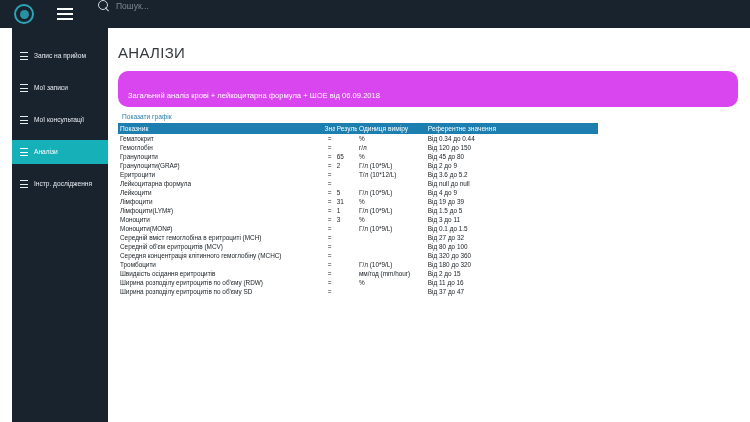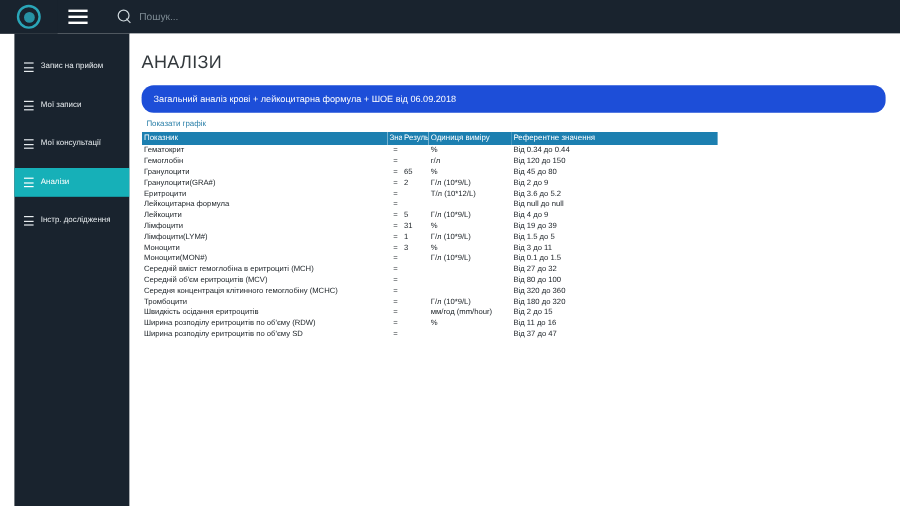--- a/index.html
+++ b/index.html
@@ -14,21 +14,21 @@
     position: relative;
     width: 750px; height: 422px;
     display: flex;
     flex-direction: column;
   }
   
   .topbar {
     height: 28px;
     background: #19232e;
     display: flex;
-    align-items: center;
+    align-items: flex-start;
     flex: 0 0 28px;
     color: #ffffff;
   }
   .logo {
     width: 48px; height: 28px;
     display: flex; align-items: center; justify-content: center;
     background: #19232e;
   }
   .logo-circle {
     width: 20px; height: 20px;
@@ -146,24 +146,24 @@
     overflow: hidden;
     position: relative;
   }
   .page-title {
     font-size: 15px;
     color: #33393d;
     padding: 16px 0 10px 10px;
     letter-spacing: .3px;
   }
   .banner {
-    background: #1d4ed8;
+    background: #d946ef;
     color: #ffffff;
     font-size: 7.6px;
-    padding: 7px 0 7px 10px;
+    padding: 20px 0 7px 10px;
     margin: 0 12px 0 10px;
     border-radius: 10px;
   }
   .graph-link {
     color: #2a7fa8;
     font-size: 6.6px;
     padding: 6px 0 3px 14px;
     cursor: pointer;
   }
   table.analyses {

